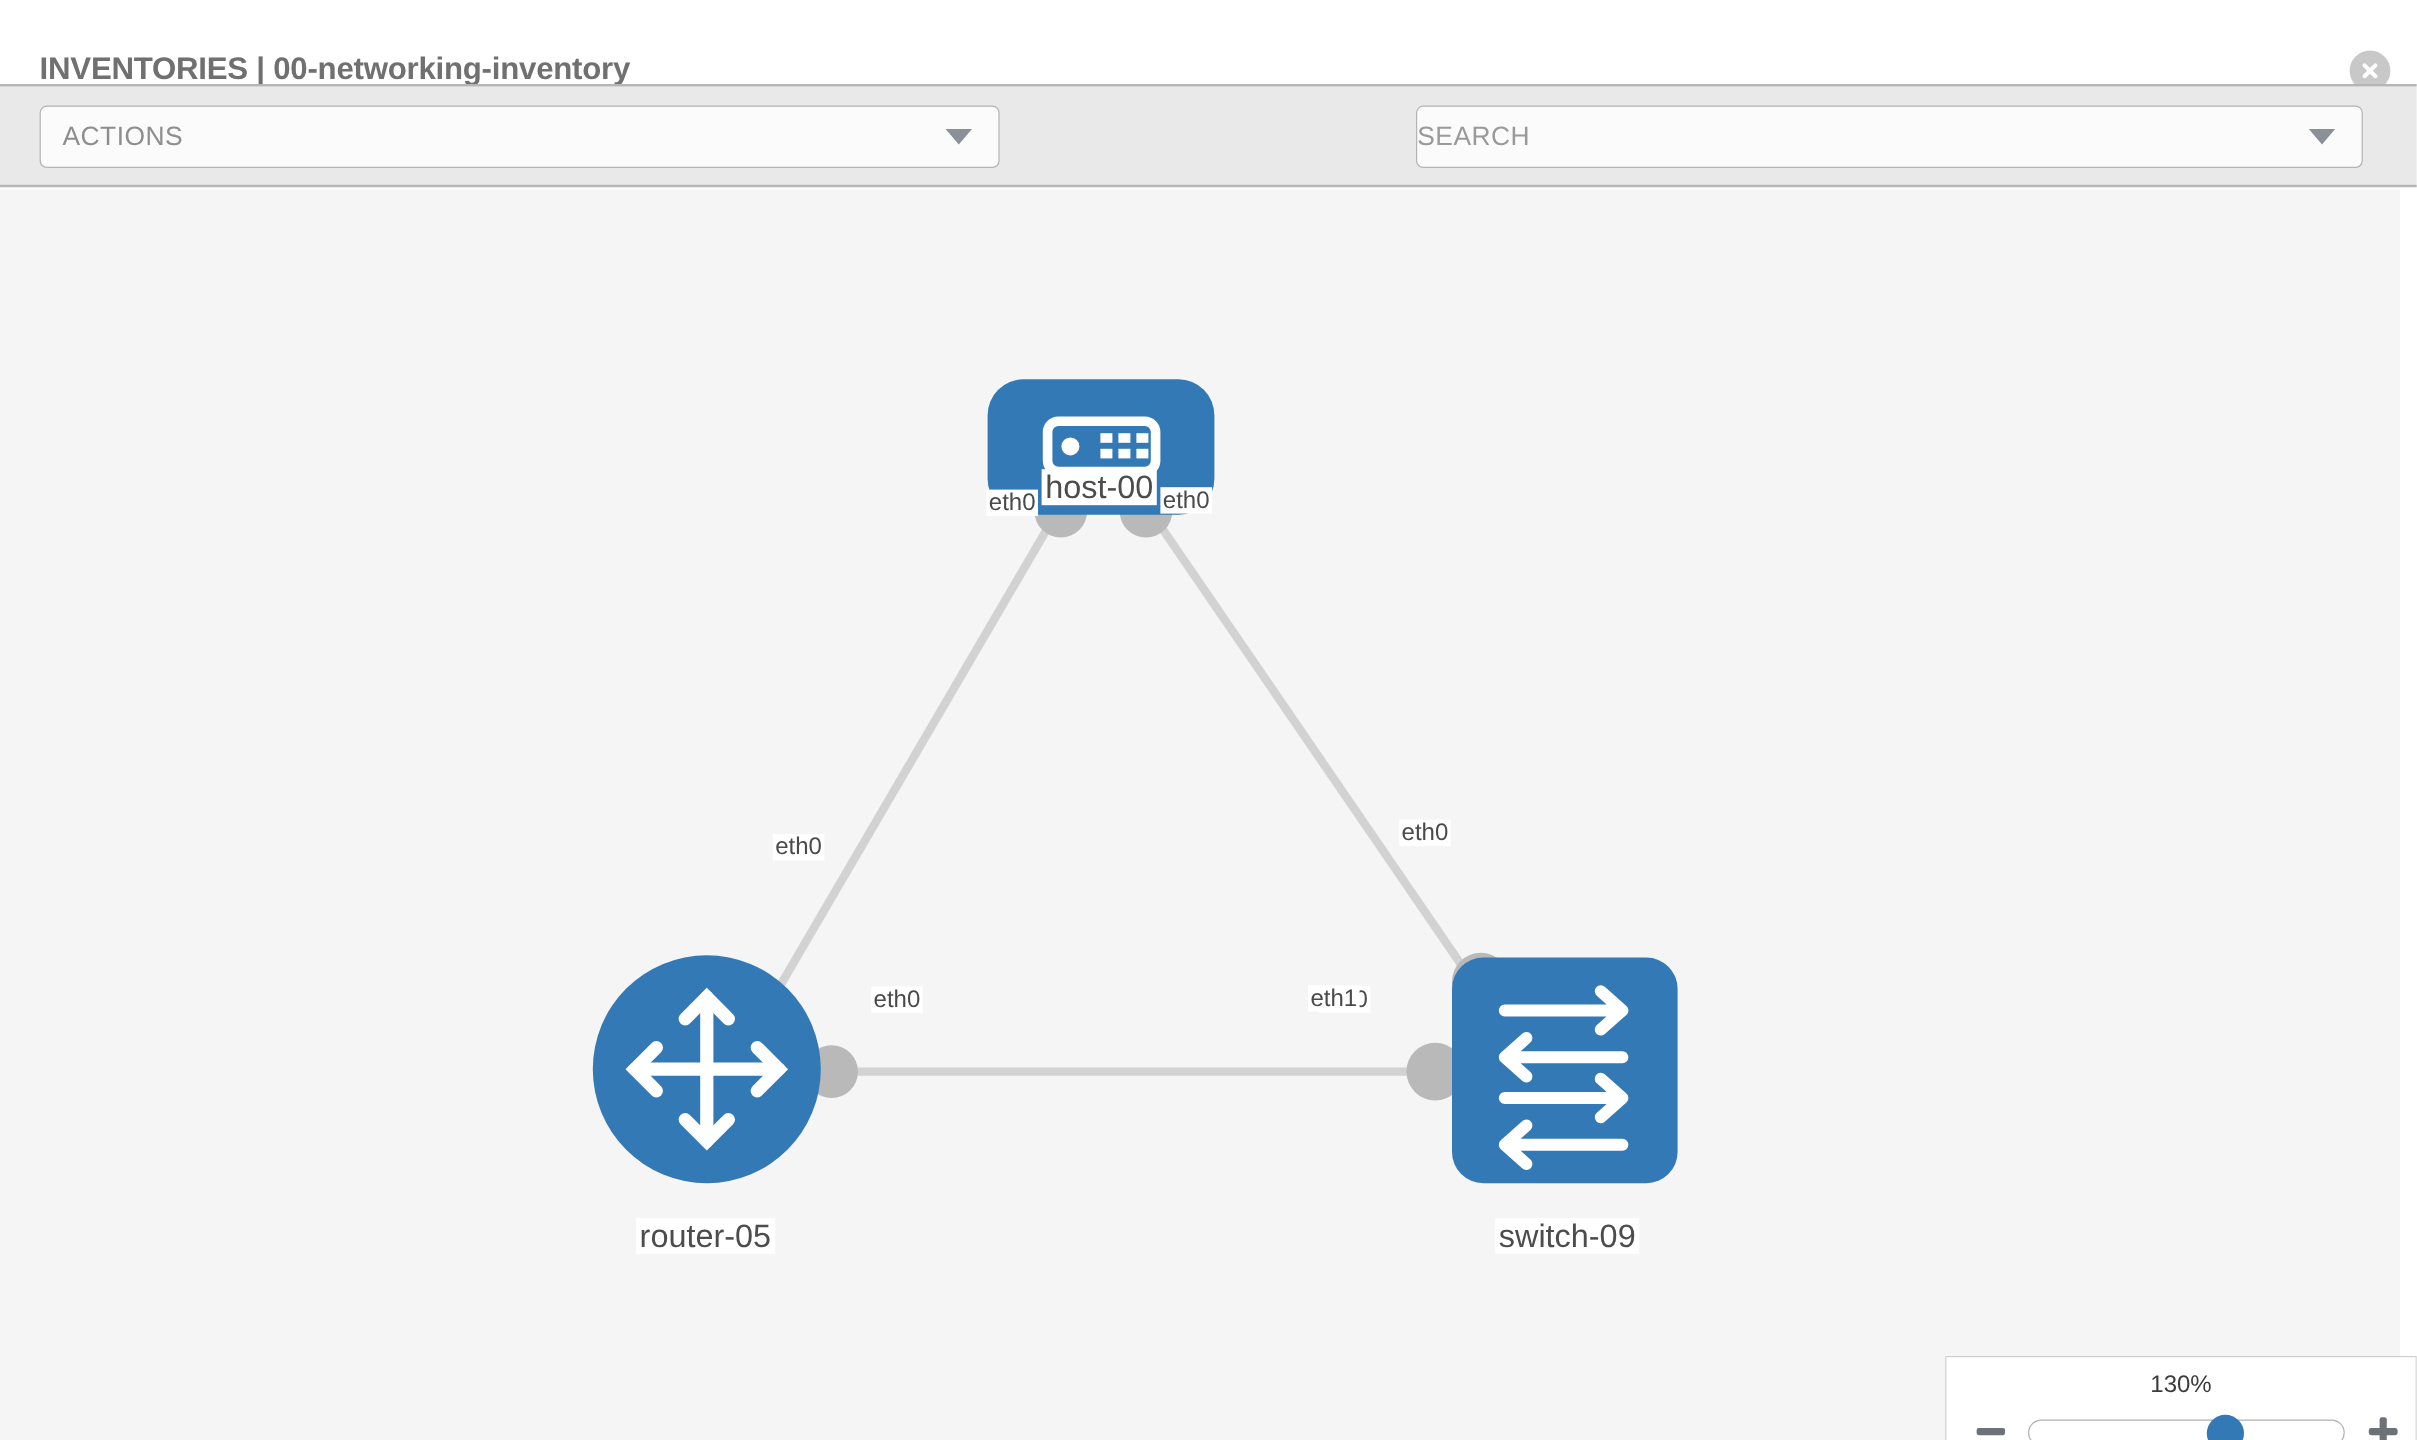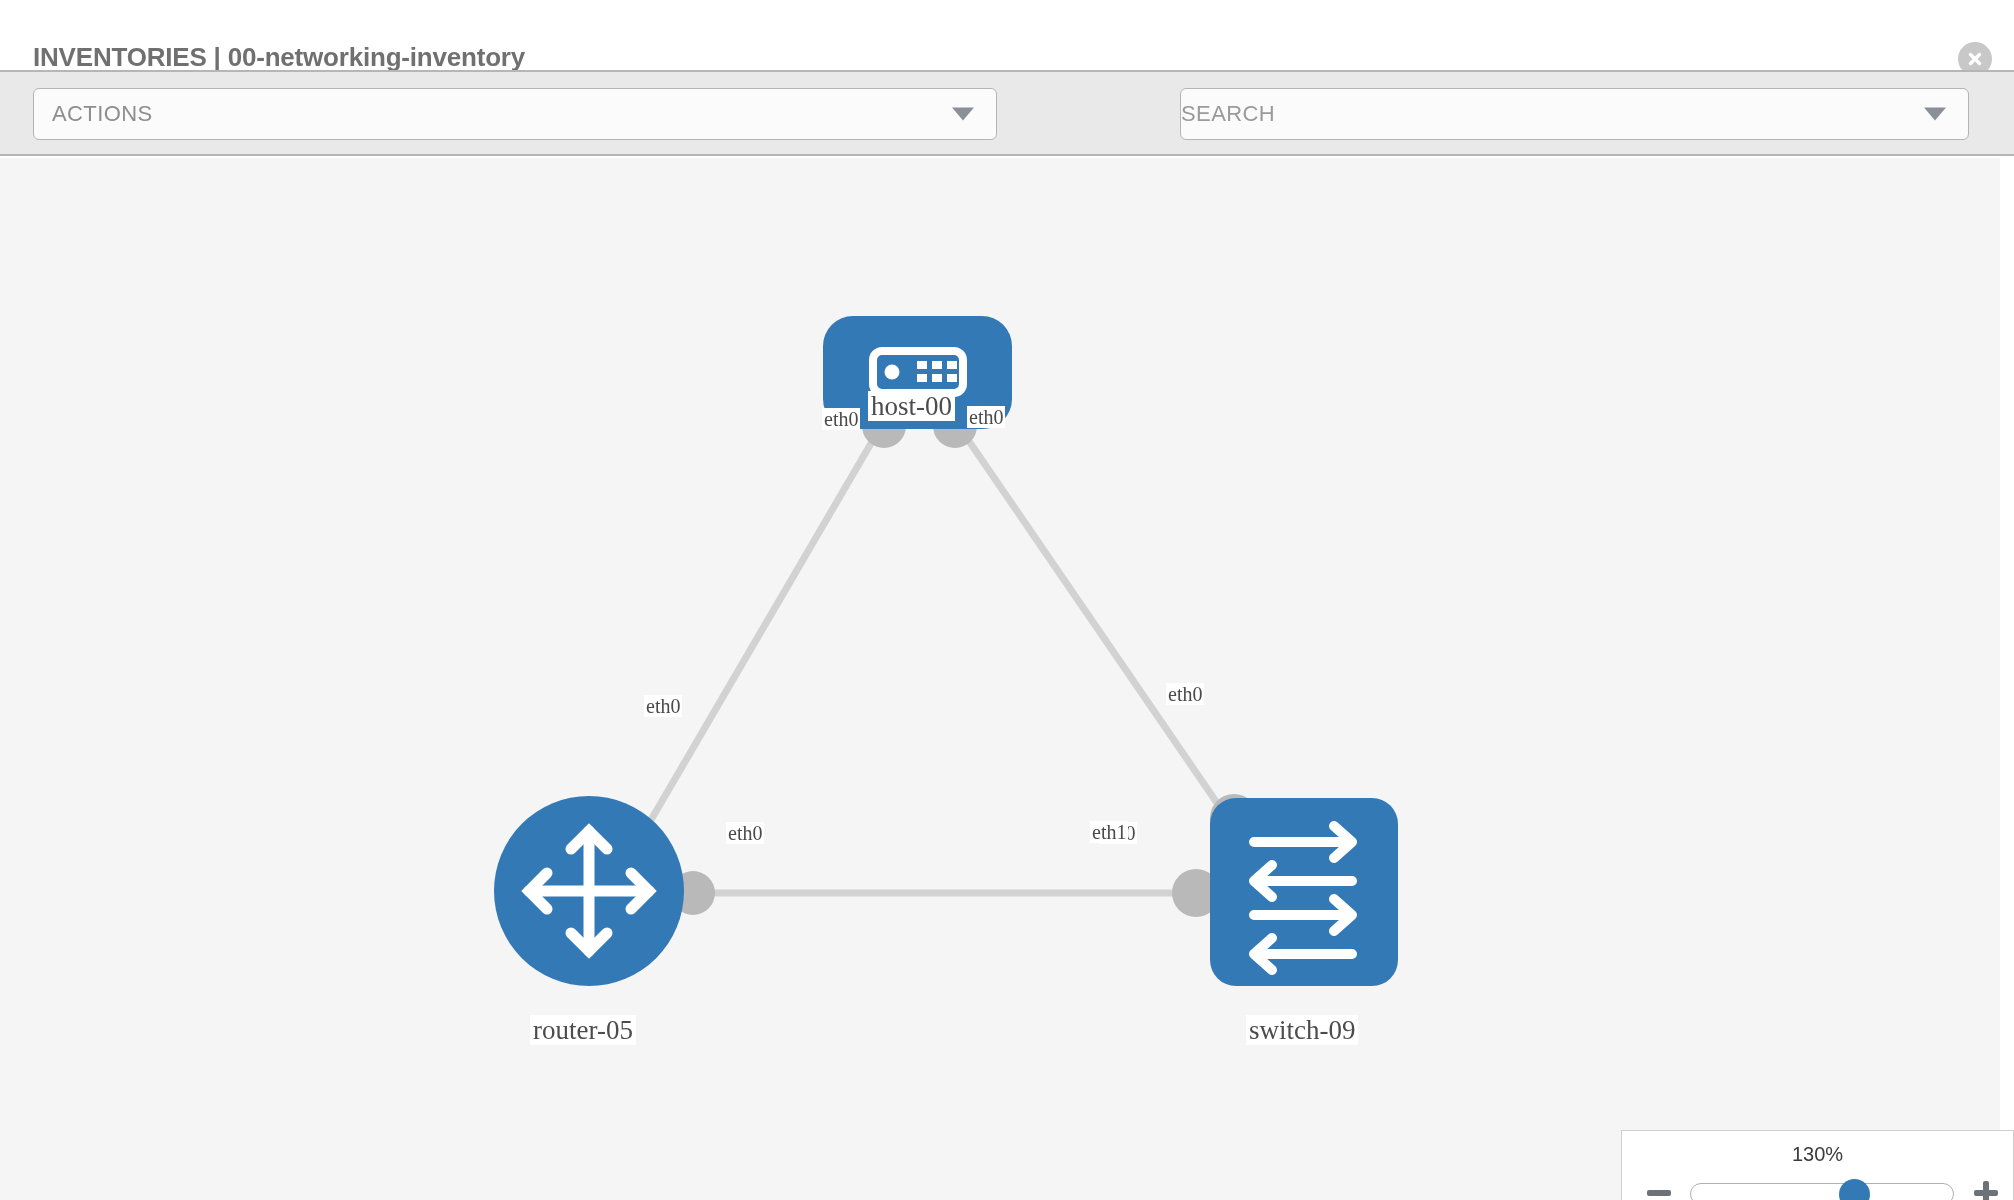--- a/index.html
+++ b/index.html
@@ -65,21 +65,21 @@
     height: 86px;
     background: #e9e9e9;
     border-top: 2px solid #b6b6b6;
     border-bottom: 2px solid #b6b6b6;
   }
 
   .actions-select {
     position: absolute;
     left: 33px;
     top: 16px;
-    width: 964px;
+    width: 800px;
     height: 52px;
     background: #fbfbfb;
     border: 1px solid #b4b4b4;
     border-radius: 6px;
     display: flex;
     align-items: center;
   }
   .actions-label {
     margin-left: 18px;
     font-size: 22px;
@@ -129,21 +129,20 @@
   }
 
   
   .canvas {
     position: absolute;
     left: 0; top: 158px;
     width: 2000px;
     height: 1042px;
     background: #f5f5f5;
     overflow: hidden;
-    font-family: Liberation Serif, serif;
   }
   .topo-svg { position: absolute; left: 0; top: 0; }
 
   
   .node-label {
     position: absolute;
     background: #ffffff;
     color: #4c4c4c;
     font-size: 27px;
     white-space: nowrap;

